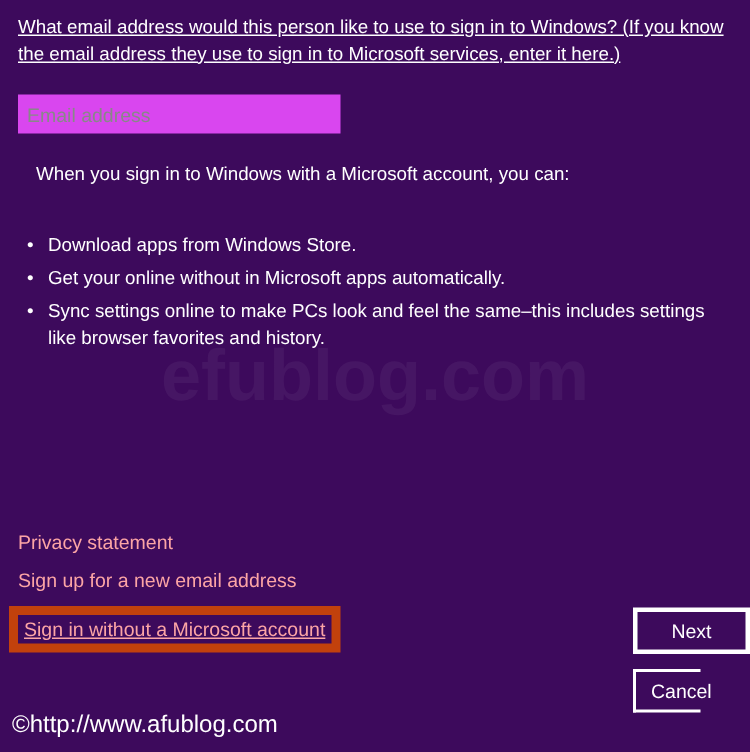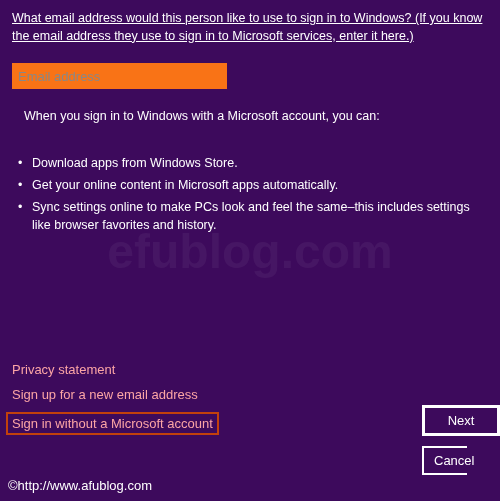--- a/index.html
+++ b/index.html
@@ -27,21 +27,21 @@
       color: #ffffff;
     }
     .intro {
       line-height: 1.4;
       margin-bottom: 18px;
       text-decoration: underline;
     }
     .email-input {
       width: 215px;
       height: 26px;
-      background: #f97316;
+      background: #d946ef;
       border: none;
       padding: 3px 6px;
       font-size: 13px;
       color: #333;
       outline: none;
       margin-bottom: 20px;
       display: block;
     }
     .email-input::placeholder {
       color: #888;
@@ -73,29 +73,30 @@
       bottom: 56px;
     }
     .link {
       color: #fca5a5;
       font-size: 13px;
       margin-bottom: 10px;
       cursor: pointer;
       display: inline-block;
     }
     .link.highlighted {
-      border: 2px solid #c2410c;
+      border: 6px solid #c2410c;
       padding: 2px 4px;
       margin-left: -6px;
+      text-decoration: underline;
     }
     .footer {
       position: absolute;
       left: 8px;
       bottom: 8px;
-      font-size: 13px;
+      font-size: 16px;
       color: #fff;
     }
     .button-row {
       position: absolute;
       right: 0;
       bottom: 26px;
       display: flex;
       gap: 10px;
       padding-right: 0;
       flex-direction: column;
@@ -134,21 +135,21 @@
   </style>
 </head>
 <body>
 
 <div class="container">
   <p class="intro">What email address would this person like to use to sign in to Windows? (If you know the email address they use to sign in to Microsoft services, enter it here.)</p>
   <input type="text" class="email-input" placeholder="Email address" style="">
   <p class="benefits-intro">When you sign in to Windows with a Microsoft account, you can:</p>
   <ul>
     <li>Download apps from Windows Store.</li>
-    <li>Get your online content in Microsoft apps automatically.</li>
+    <li>Get your online without in Microsoft apps automatically.</li>
     <li>Sync settings online to make PCs look and feel the same–this includes settings like browser favorites and history.</li>
   </ul>
 </div>
 
 <div class="watermark">efublog.com</div>
 
 <div class="links">
   <div><a class="link">Privacy statement</a></div>
   <div><a class="link">Sign up for a new email address</a></div>
   <div><a class="link highlighted">Sign in without a Microsoft account</a></div>

